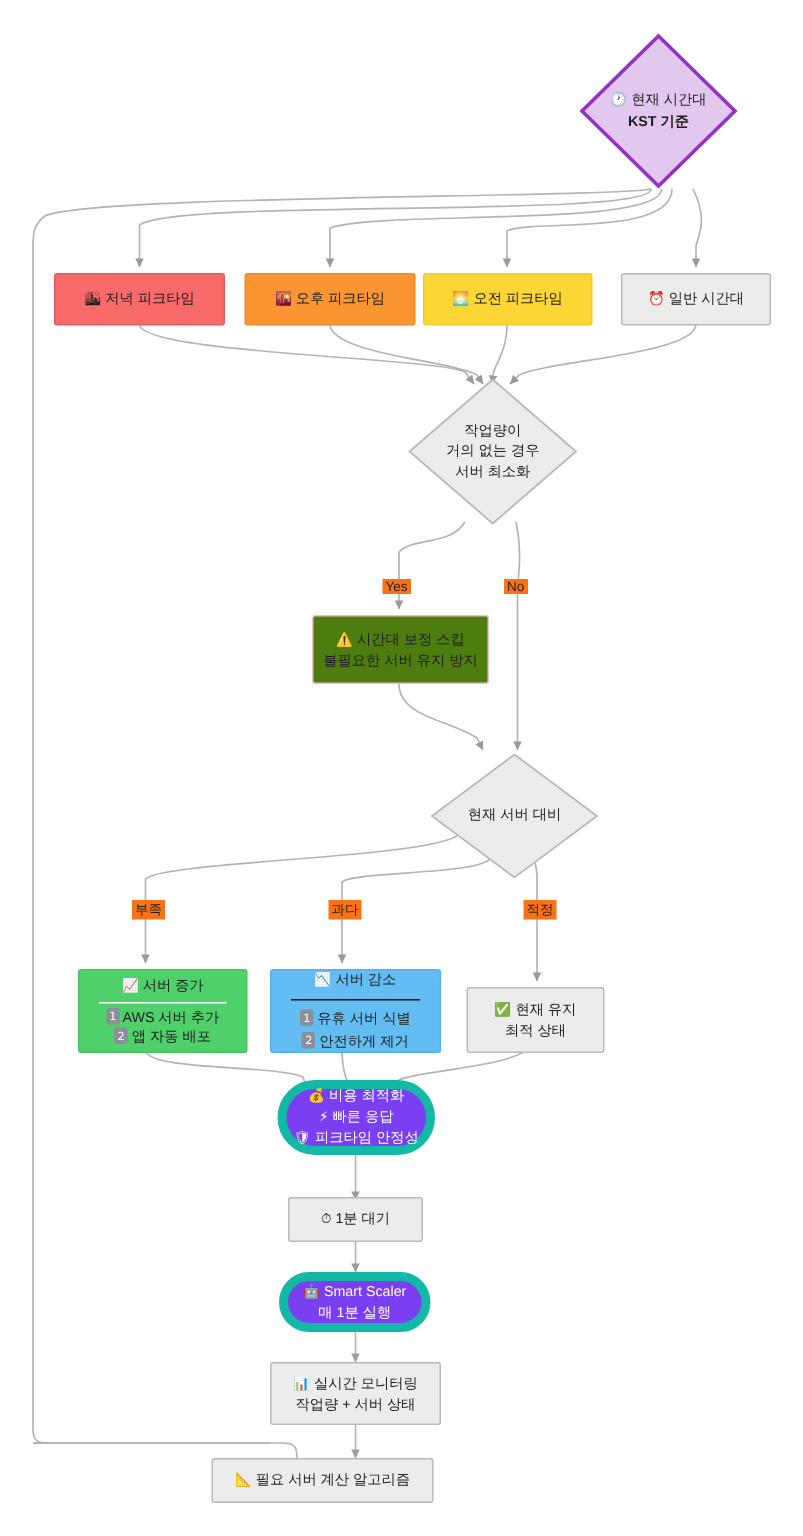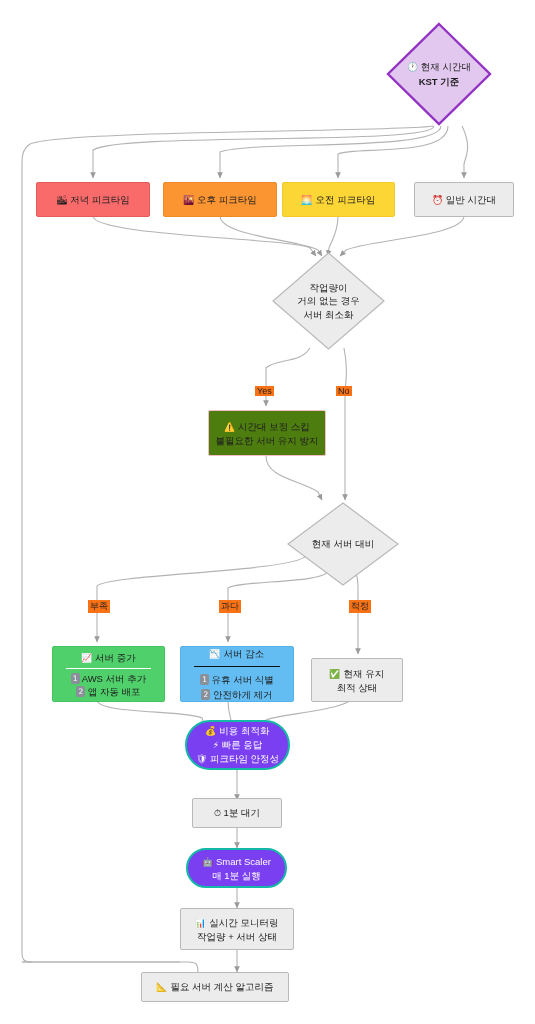--- a/index.html
+++ b/index.html
@@ -15,21 +15,21 @@
 
   .rect{border:1px solid #b9b9b9;border-radius:2px;background:#ececec;}
   .rect.red{background:#f96a6a;border-color:#e35b5b;color:#1d1d1d;}
   .rect.orange{background:#fb9531;border-color:#ef8a26;}
   .rect.yellow{background:#fcd634;border-color:#f0ca2a;}
   .rect.grey{background:#ececec;border-color:#b9b9b9;}
   .rect.pink{background:#4d7c0f;border-color:#f3bcc3;}
   .rect.green{background:#4fd06b;border-color:#44c45f;}
   .rect.blue{background:#63bdf3;border-color:#55b1e9;}
 
-  .stadium{border:2px solid #14b8a6;border-radius:26px;background:#7a3ff0;color:#ffffff;}
+  .stadium{border:6px solid #14b8a6;border-radius:26px;background:#7a3ff0;color:#ffffff;}
 
   .diamond{position:absolute;}
   .diamond .shape{position:absolute;left:0;top:0;width:100%;height:100%;}
   .diamond .lbl{position:absolute;left:0;top:0;width:100%;height:100%;
                 display:flex;flex-direction:column;align-items:center;justify-content:center;
                 font-size:9.5px;line-height:13.5px;color:#202020;text-align:center;}
   .diamond.purple .lbl{color:#1c1c1c;}
 
   .divider{width:76%;height:0;border-top:1px solid #ffffff;margin:3px 0 3px 0;}
   .divider.dark{border-top:1px solid #111111;}

